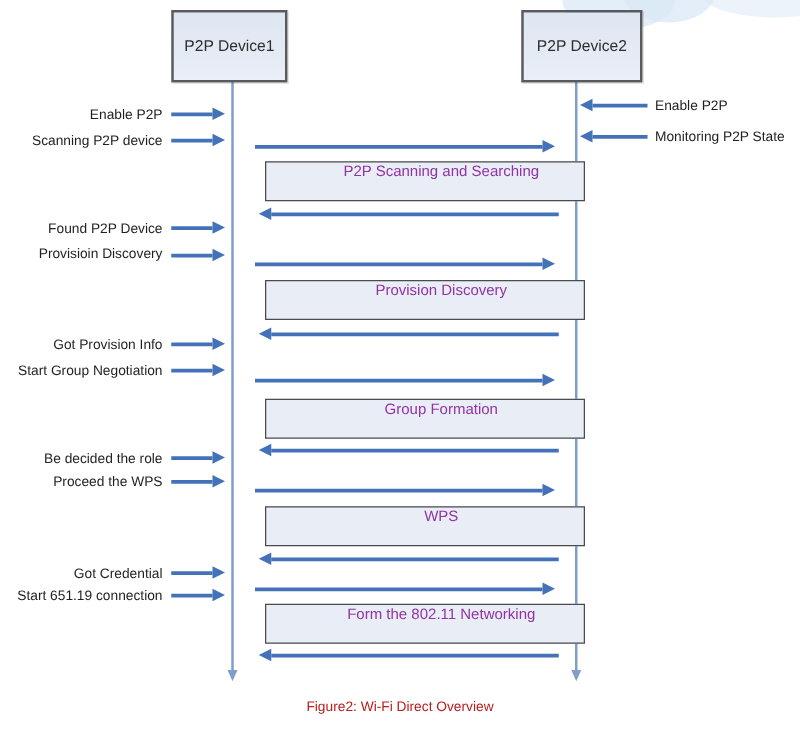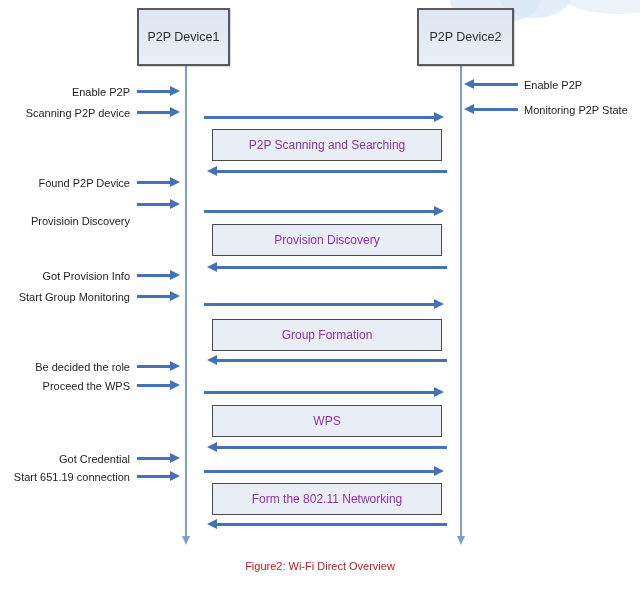--- a/index.html
+++ b/index.html
@@ -65,22 +65,22 @@
     line-height: 14px; white-space: nowrap; z-index: 2;
   }
   .lbl.left { left: 6px; width: 124px; text-align: right; }
   .lbl.right { left: 524px; text-align: left; }
 
   
   .phase {
     position: absolute; left: 212px; width: 228px; height: 30px; z-index: 2;
     background: #e9edf6;
     border: 1.5px solid #4b4b4d;
-    display: flex; align-items: center; justify-content: center;
-    font-size: 12px; color: #9233a5;
+    display: flex; align-items: flex-start; justify-content: center;
+    font-size: 12px; color: #9233a5; padding-left: 26px;
   }
 
   .caption {
     position: absolute; top: 560px; left: 0; width: 640px;
     text-align: center; font-size: 11px; font-weight: normal; color: #b91c1c;
     z-index: 2;
   }
 </style>
 </head>
 <body>
@@ -100,25 +100,25 @@
 
   <div class="lifeline lifeline1"></div>
   <div class="lifeline lifeline2"></div>
 
   <div class="lbl left" style="top:85px">Enable P2P</div>
   <div class="arr r sarr-l" style="top:90px"></div>
   <div class="lbl left" style="top:106px">Scanning P2P device</div>
   <div class="arr r sarr-l" style="top:111px"></div>
   <div class="lbl left" style="top:176px">Found P2P Device</div>
   <div class="arr r sarr-l" style="top:181px"></div>
-  <div class="lbl left" style="top:214px">Provisioin Discovery</div>
+  <div class="lbl left" style="top:196px">Provisioin Discovery</div>
   <div class="arr r sarr-l" style="top:203px"></div>
   <div class="lbl left" style="top:269px">Got Provision Info</div>
   <div class="arr r sarr-l" style="top:274px"></div>
-  <div class="lbl left" style="top:290px">Start Group Monitoring</div>
+  <div class="lbl left" style="top:290px">Start Group Negotiation</div>
   <div class="arr r sarr-l" style="top:295px"></div>
   <div class="lbl left" style="top:360px">Be decided the role</div>
   <div class="arr r sarr-l" style="top:365px"></div>
   <div class="lbl left" style="top:379px">Proceed the WPS</div>
   <div class="arr r sarr-l" style="top:384px"></div>
   <div class="lbl left" style="top:452px">Got Credential</div>
   <div class="arr r sarr-l" style="top:457px"></div>
   <div class="lbl left" style="top:470px">Start 651.19 connection</div>
   <div class="arr r sarr-l" style="top:475px"></div>
 

